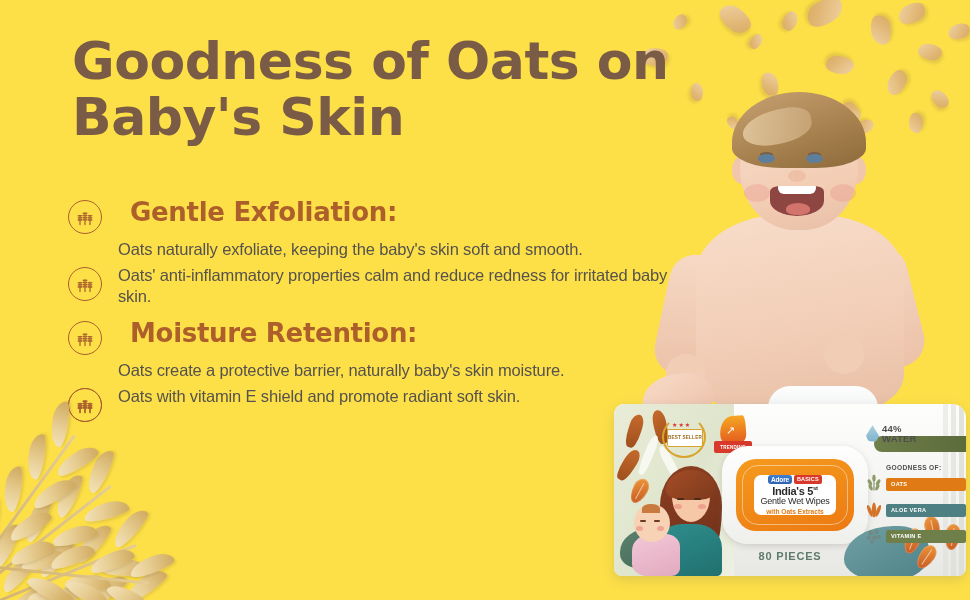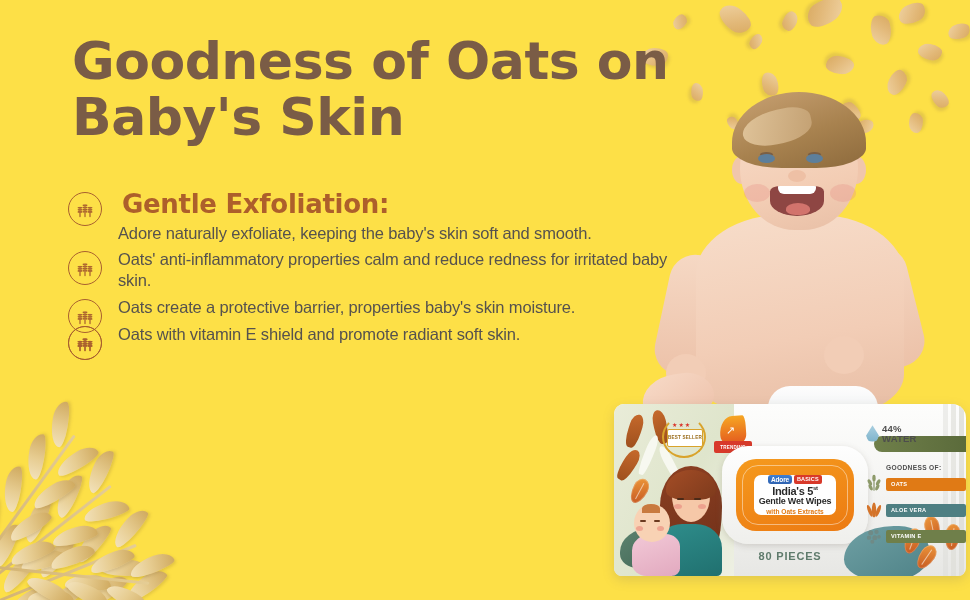--- a/index.html
+++ b/index.html
@@ -55,21 +55,21 @@
   .list{position:absolute;left:68px;top:186px;width:610px;}
   .item{position:relative;padding-left:50px;margin-bottom:6px;}
   .badge{
     position:absolute;left:0;top:2px;
     width:32px;height:32px;border-radius:50%;
     border:1.6px solid #a9602f;
     display:flex;align-items:center;justify-content:center;
   }
   .badge svg{display:block;}
   .item h3{
-    margin:4px;
+    margin:12px;
     font-family:"DejaVu Sans", sans-serif;
     font-weight:bold;
     font-size:26px;line-height:1.1;
     letter-spacing:-.3px;
     color:#ad5f2b;
   }
   .item p{
     margin:2px 0 0 0;
     font-size:16.5px;line-height:1.26;
     color:#56524e;
@@ -256,21 +256,21 @@
     background:linear-gradient(180deg,#3f7fd4,#2e62b0);
     color:#fff;font-size:6.5px;font-weight:bold;
     padding:1px 3px;border-radius:3px;letter-spacing:-.2px;
   }
   .brand-basics{
     background:#d8392a;color:#fff;font-size:5.5px;font-weight:bold;
     padding:1.5px 3px;border-radius:2px;letter-spacing:.2px;
   }
   .lbl-1{font-size:11px;font-weight:bold;color:#2a2a2a;line-height:1.05;letter-spacing:-.3px;}
   .lbl-1 sup{font-size:6px;}
-  .lbl-2{font-size:9px;font-weight:bold;color:#2a2a2a;line-height:1.1;letter-spacing:-.2px;}
+  .lbl-2{font-size:9px;font-weight:normal;color:#2a2a2a;line-height:1.1;letter-spacing:-.2px;}
   .lbl-3{font-size:6.6px;font-weight:bold;color:#e07a15;line-height:1.2;margin-top:1px;}
 
   .water{
     position:absolute;left:252px;top:20px;display:flex;align-items:center;gap:3px;
   }
   .drop{
     width:13px;height:17px;
     background:linear-gradient(180deg,#a9cfe0,#7fb4cc);
     border-radius:50% 50% 50% 50% / 64% 64% 36% 36%;
     transform:rotate(0deg);
@@ -403,21 +403,21 @@
             <ellipse cx="16.6" cy="10.5" rx="1.5" ry="1"></ellipse>
               <ellipse cx="19.4" cy="10.5" rx="1.5" ry="1"></ellipse>
             <ellipse cx="16.6" cy="13" rx="1.5" ry="1"></ellipse>
               <ellipse cx="19.4" cy="13" rx="1.5" ry="1"></ellipse>
             <ellipse cx="16.6" cy="15.5" rx="1.5" ry="1"></ellipse>
               <ellipse cx="19.4" cy="15.5" rx="1.5" ry="1"></ellipse>
           </g>
         </svg>
       </span>
       <h3>Gentle Exfoliation:</h3>
-      <p>Adore naturally exfoliate, keeping the baby's skin soft and smooth.</p>
+      <p>Oats naturally exfoliate, keeping the baby's skin soft and smooth.</p>
     </div>
 
     <div class="item">
       <span class="badge">
         <svg width="20" height="20" viewBox="0 0 24 24" aria-hidden="true">
           <g fill="none" stroke="#a9602f" stroke-width="1.5" stroke-linecap="round">
             <path d="M6 21V10"></path>
               <path d="M12 21V7"></path>
               <path d="M18 21V10"></path>
           </g>
@@ -473,21 +473,22 @@
               <ellipse cx="13.5" cy="15.4" rx="1.5" ry="1"></ellipse>
             <ellipse cx="16.6" cy="10.5" rx="1.5" ry="1"></ellipse>
               <ellipse cx="19.4" cy="10.5" rx="1.5" ry="1"></ellipse>
             <ellipse cx="16.6" cy="13" rx="1.5" ry="1"></ellipse>
               <ellipse cx="19.4" cy="13" rx="1.5" ry="1"></ellipse>
             <ellipse cx="16.6" cy="15.5" rx="1.5" ry="1"></ellipse>
               <ellipse cx="19.4" cy="15.5" rx="1.5" ry="1"></ellipse>
           </g>
         </svg>
       </span>
-      <p>Oats create a protective barrier, properties baby's skin moisture.</p>
+      <h3>Moisture Retention:</h3>
+      <p>Oats create a protective barrier, naturally baby's skin moisture.</p>
     </div>
 
     <div class="item">
       <span class="badge">
         <svg width="20" height="20" viewBox="0 0 24 24" aria-hidden="true">
           <g fill="none" stroke="#a9602f" stroke-width="1.5" stroke-linecap="round">
             <path d="M6 21V10"></path>
               <path d="M12 21V7"></path>
               <path d="M18 21V10"></path>
           </g>

